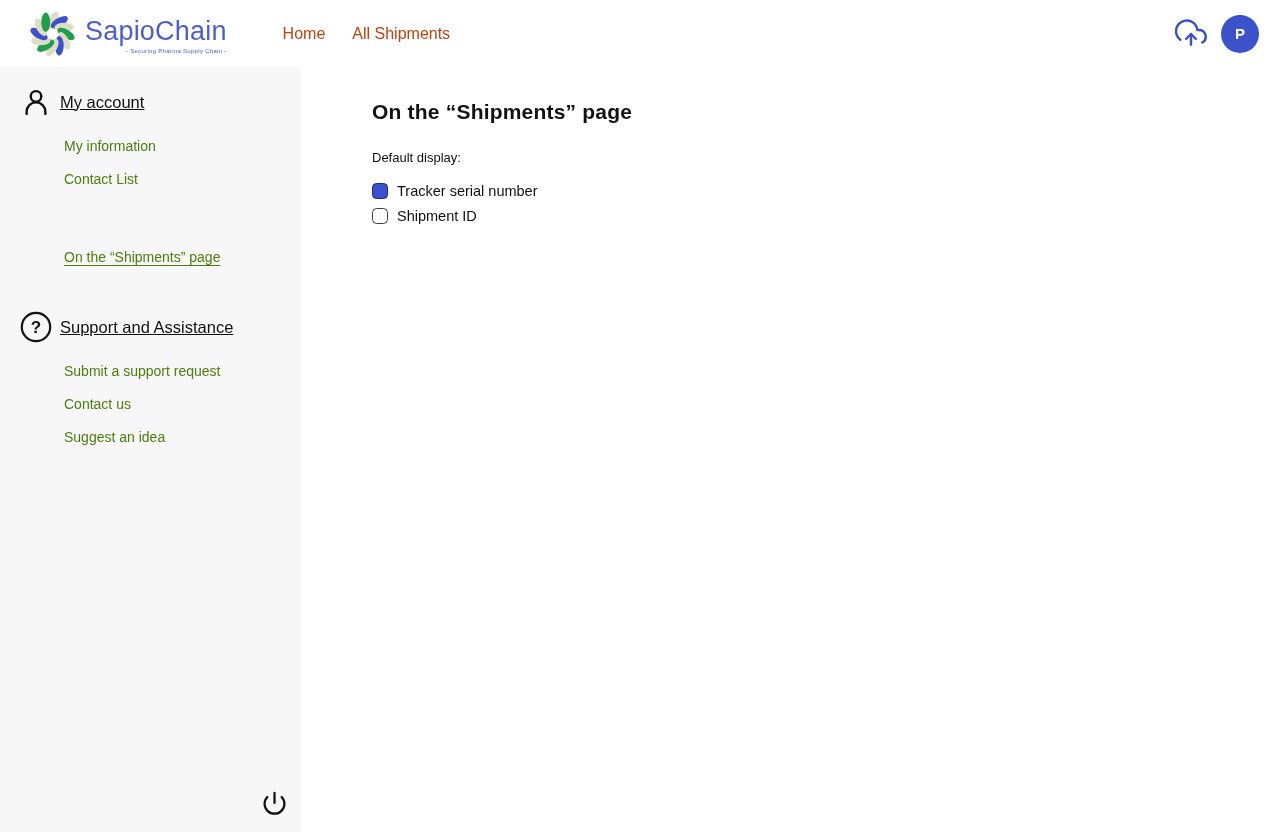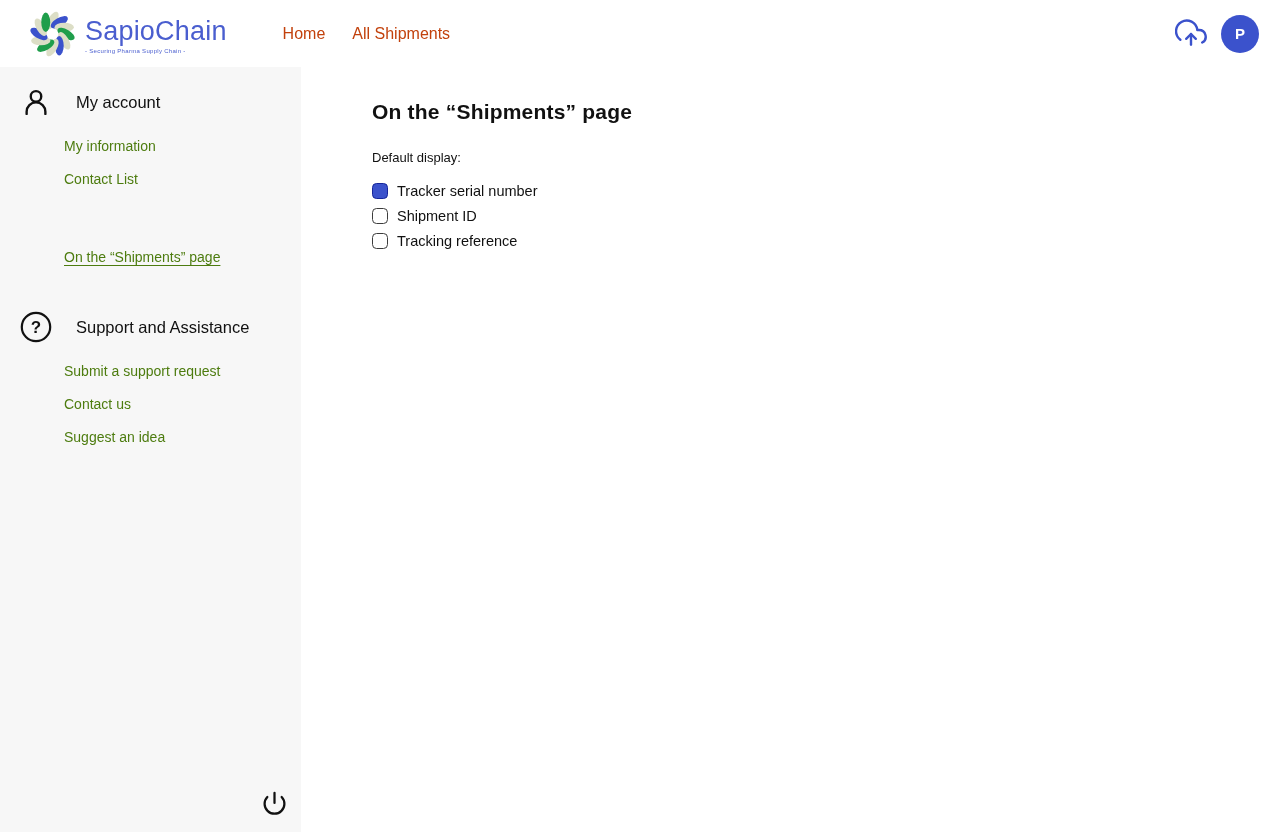--- a/index.html
+++ b/index.html
@@ -9,21 +9,21 @@
     background:#ffffff; color:#111;
     font-family:"Liberation Sans", sans-serif;
   }
 
   
   .header {
     height:67px; display:flex; align-items:center;
     background:#fff; padding-left:24px; padding-right:21px;
   }
   .logo { display:flex; align-items:center; cursor:pointer; }
-  .logo-text-wrap { display:flex; flex-direction:column; align-items:flex-start; margin-left:4px; margin-top:2px; }
+  .logo-text-wrap { display:flex; flex-direction:column; align-items:flex-end; margin-left:4px; margin-top:2px; }
   .logo-name { font-size:27px; line-height:30px; color:#4a5ecf; letter-spacing:0.2px; }
   .logo-tagline { font-size:6px; color:#4a5ecf; margin-top:2px; letter-spacing:0.3px; }
   .nav { display:flex; gap:27px; margin-left:56px; }
   .nav-link { font-size:16px; color:#c2410c; cursor:pointer; }
   .header-right { margin-left:auto; display:flex; align-items:center; gap:14px; }
   .cloud-btn { width:32px; height:32px; display:flex; align-items:center; justify-content:center; cursor:pointer; }
   .avatar {
     width:38px; height:38px; border-radius:50%;
     display:flex; align-items:center; justify-content:center;
     color:#fff; font-size:15px; font-weight:700; cursor:pointer;
@@ -34,21 +34,21 @@
   .sidebar {
     width:301px; background:#f7f7f7; position:relative;
     padding-top:17px; flex-shrink:0;
   }
   .main { flex:1; padding:33px 0 0 71px; }
 
   
   .side-section { margin-bottom:0; }
   .side-header { display:flex; align-items:center; height:36px; padding-left:20px; cursor:pointer; }
   .side-header .ic { width:32px; display:flex; justify-content:center; }
-  .side-title { font-size:16.5px; margin-left:24px; color:#111; }
+  .side-title { font-size:16.5px; margin-left:8px; color:#111;text-decoration:underline; }
   .side-title.bold { font-weight:700; letter-spacing:0.2px; }
   .side-items { margin-top:9px; }
   .side-item {
     height:33px; display:flex; align-items:center;
     padding-left:64px; font-size:14px; color:#4d7c0f; cursor:pointer;
   }
   .side-item.active { text-decoration:underline; text-underline-offset:3px; }
   .gap { height:36px; }
   .logout-btn {
     position:absolute; right:12px; bottom:14px;
@@ -179,19 +179,15 @@
 
     <div class="cb-list">
       <label class="cb-row">
         <span class="cb-box checked"></span>
         <span class="cb-label">Tracker serial number</span>
       </label>
       <label class="cb-row">
         <span class="cb-box"></span>
         <span class="cb-label">Shipment ID</span>
       </label>
-      <label class="cb-row">
-        <span class="cb-box"></span>
-        <span class="cb-label">Tracking reference</span>
-      </label>
     </div>
   </div>
 </div>
 
 </body></html>

